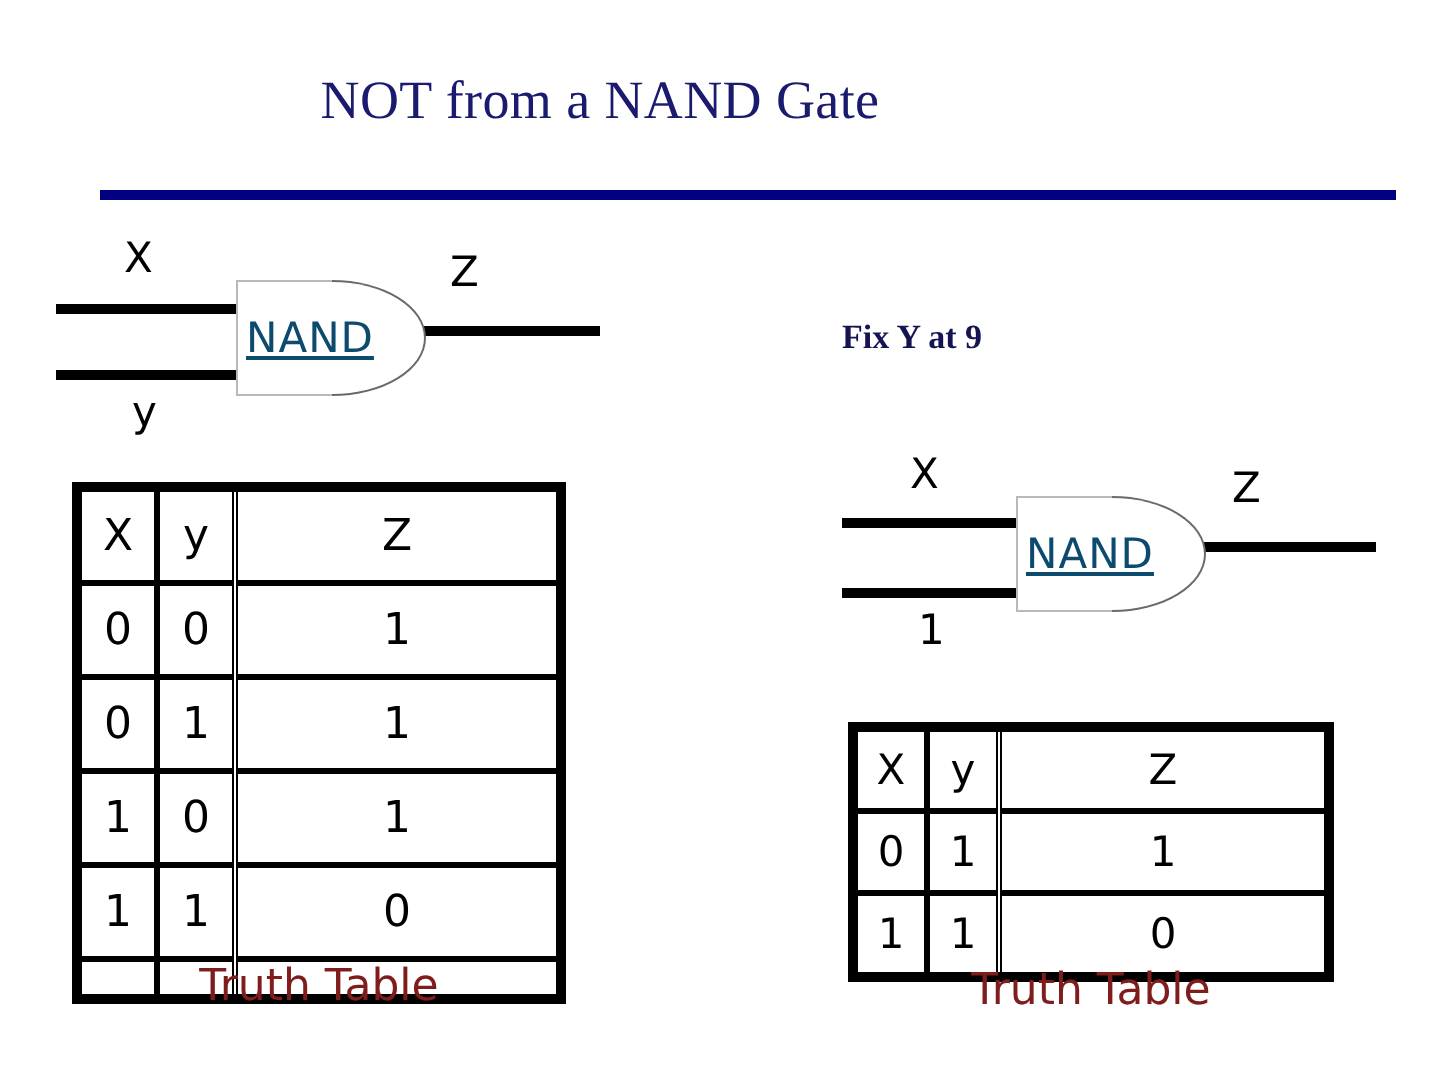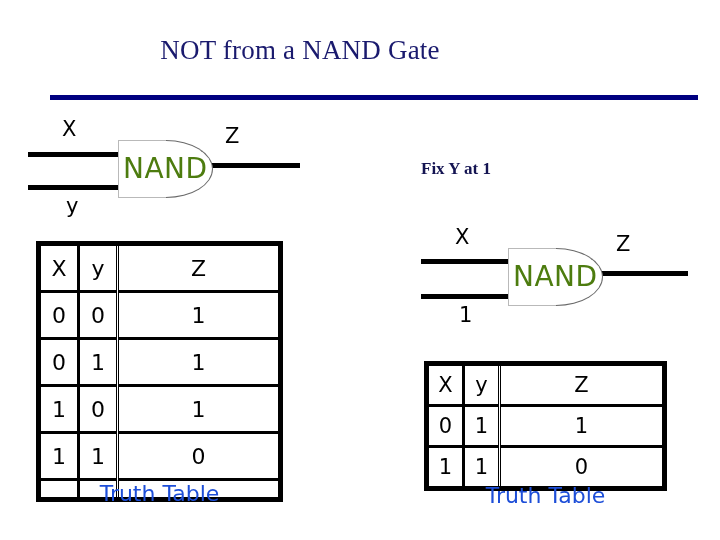--- a/index.html
+++ b/index.html
@@ -67,26 +67,27 @@
   }
   .gate-arc {
     position: absolute;
     border: 1px solid #6a6a6a;
     border-left: none;
     background: #ffffff;
     box-sizing: border-box;
   }
   .gate-text {
     position: absolute;
-    color: #4d7c0f;
-    font-family: "DejaVu Sans", sans-serif;
-    font-size: 28px;
+    color: #0c4a6e;
+    font-family: "DejaVu Sans", sans-serif;
+    font-size: 21px;
     line-height: 26px;
     letter-spacing: 0.5px;
     white-space: nowrap;
+    text-decoration: underline;
   }
   .pin-label {
     position: absolute;
     color: #000000;
     font-family: "DejaVu Sans", sans-serif;
     font-size: 21px;
     line-height: 24px;
     white-space: nowrap;
   }
 
@@ -124,21 +125,21 @@
   #table-right { left: 424px; top: 361px; width: 243px; }
   #table-right td { height: 38px; font-size: 21px; }
   #table-right td.col-x { width: 33px; }
   #table-right td.col-y { width: 33px; }
 
   .table-caption {
     position: absolute;
     font-family: "DejaVu Sans", sans-serif;
     font-size: 22px;
     line-height: 26px;
-    color: #1d4ed8;
+    color: #7f1d1d;
     text-align: center;
     white-space: nowrap;
   }
   #caption-left { left: 36px; top: 481px; width: 247px; }
   #caption-right { left: 424px; top: 483px; width: 243px; }
 </style>
 </head>
 <body>
 
 <div id="slide-title">NOT from a NAND Gate</div>
@@ -157,21 +158,21 @@
   <div class="gate-arc" style="left:166px; top:140px; width:47px; height:58px;
               border-top-right-radius:47px 29px; border-bottom-right-radius:47px 29px;"></div>
 
   <div class="gate-text" style="left:123px; top:156px;">NAND</div>
 
   <div class="pin-label" style="left:62px; top:117px;">X</div>
   <div class="pin-label" style="left:66px; top:194px;">y</div>
   <div class="pin-label" style="left:225px; top:124px;">Z</div>
 </div>
 
-<div id="fix-note">Fix Y at 1</div>
+<div id="fix-note">Fix Y at 9</div>
 
 <div class="gate-block">
 
   <div class="wire" style="left:421px; top:259px; width:93px;"></div>
   <div class="wire" style="left:421px; top:294px; width:93px;"></div>
   <div class="wire" style="left:591px; top:271px; width:97px;"></div>
 
   <div class="gate-body" style="left:508px; top:248px; width:48px; height:58px;"></div>
   <div class="gate-arc" style="left:556px; top:248px; width:47px; height:58px;
               border-top-right-radius:47px 29px; border-bottom-right-radius:47px 29px;"></div>

